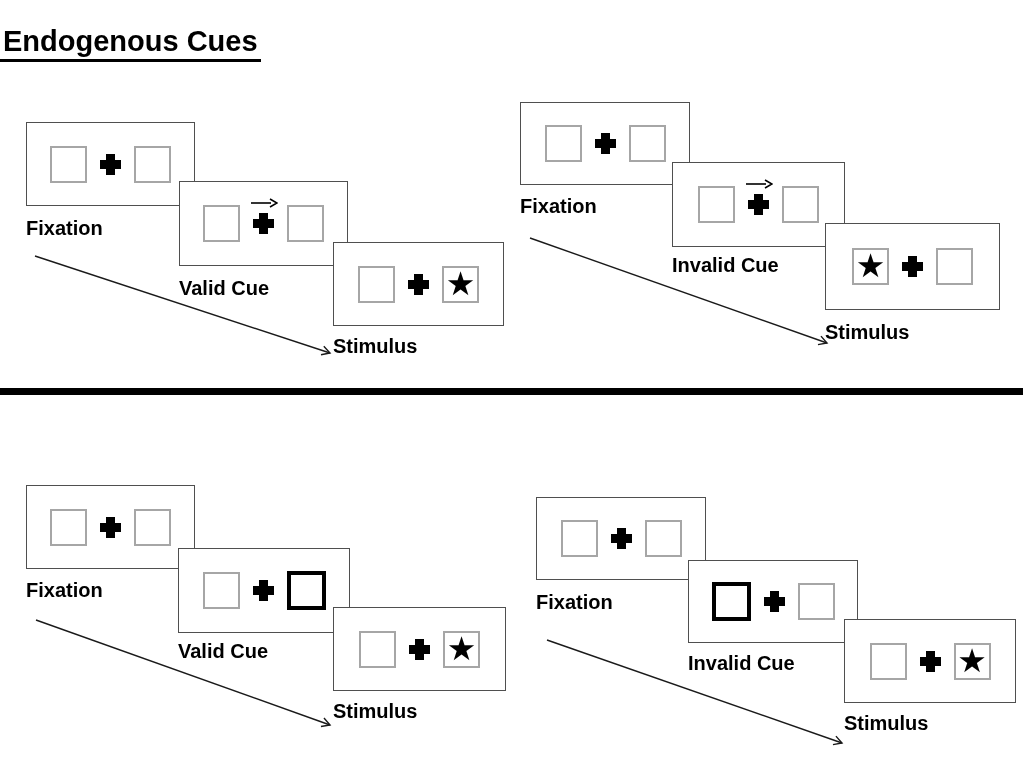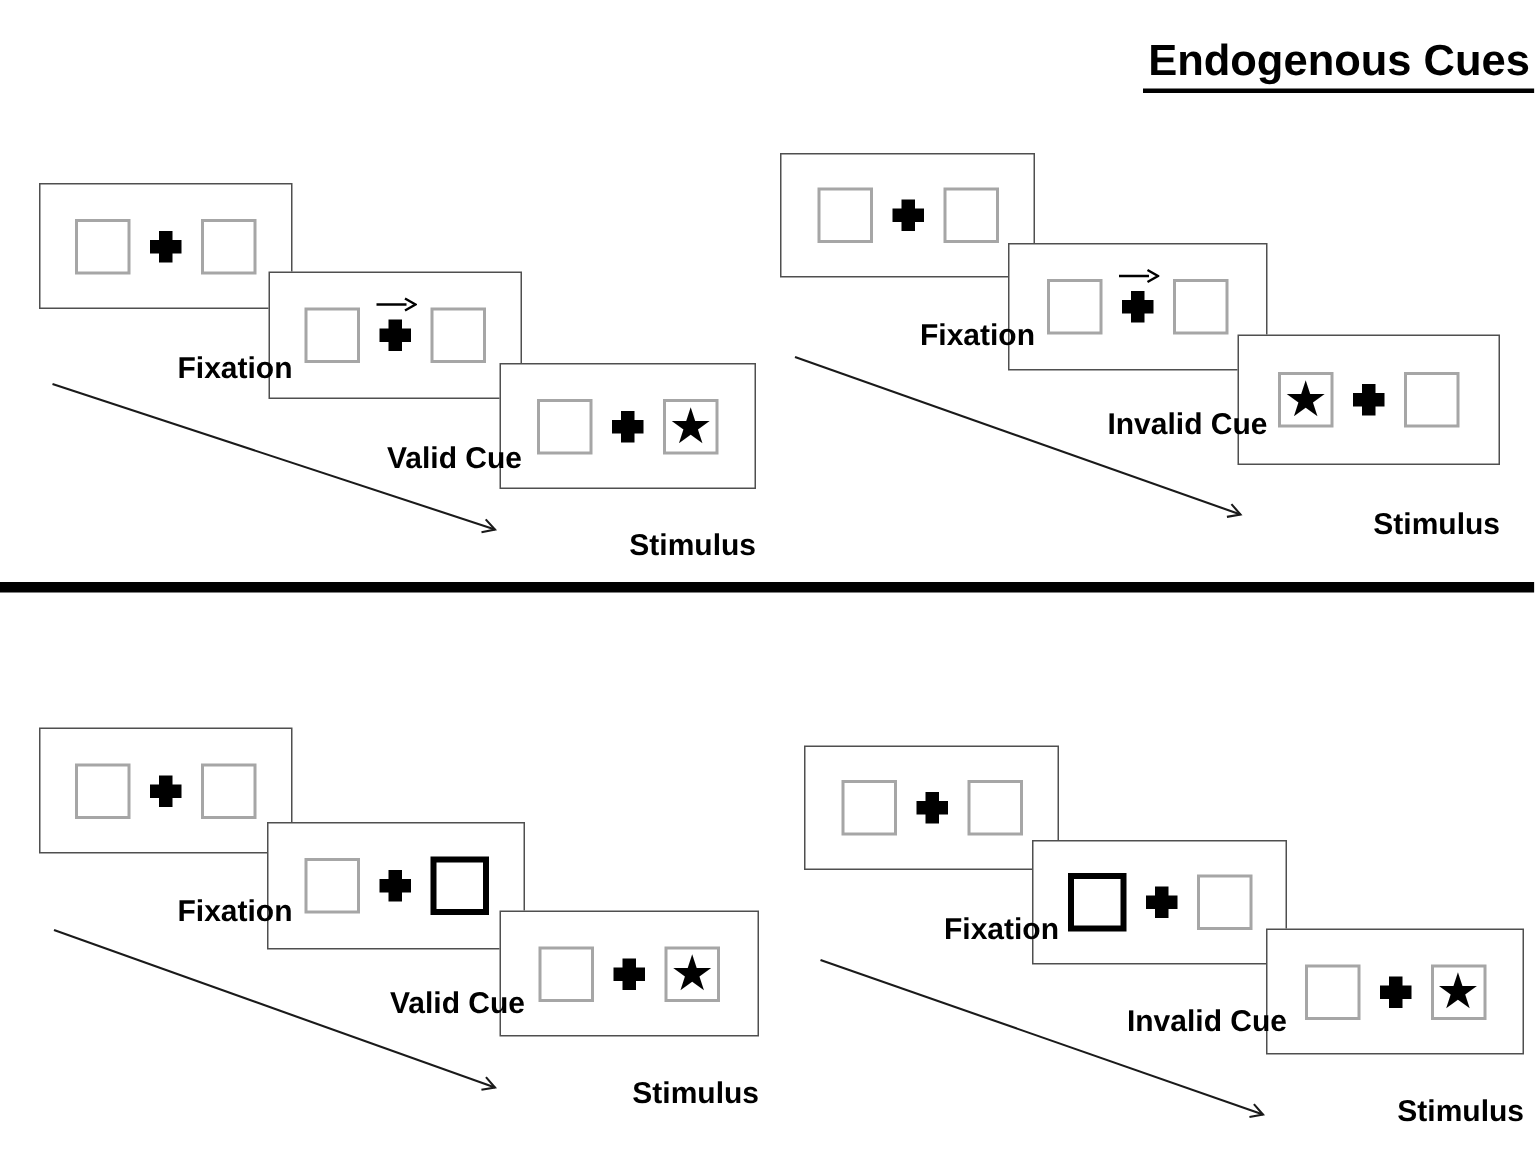--- a/index.html
+++ b/index.html
@@ -1,42 +1,42 @@
 <!DOCTYPE html>
 <html><head>
 <meta charset="utf-8">
 <style>
   html,body{margin:0;padding:0;background:#ffffff;}
   .canvas{
     position:relative;width:1023px;height:767px;background:#ffffff;overflow:hidden;
     font-family:"Liberation Sans",sans-serif;color:#000;
   }
   
-  .section-title{position:absolute;left:0;width:100%;text-align:right;
+  .section-title{position:absolute;left:0;width:100%;text-align:left;
     font-size:29px;font-weight:bold;line-height:1.15;}
   .section-title span{display:inline-block;border-bottom:3px solid #000;padding:0 3px 1px 3px;}
   #title-endogenous{top:25px;}
   #title-exogenous{top:419px;}
   
   .divider{position:absolute;left:0;top:388px;width:1023px;height:7px;background:#000;}
   
   .card{position:absolute;background:#fff;border:1px solid #4f4f4f;
     display:flex;align-items:center;justify-content:center;gap:13px;box-sizing:border-box;}
   .sq{width:37px;height:37px;border:2px solid #a6a6a6;background:#fff;box-sizing:border-box;
     display:flex;align-items:center;justify-content:center;}
   .sq.thick{border:4px solid #000;width:39px;height:39px;}
   .star{font-size:33px;line-height:1;color:#000;transform:translateY(-1px);}
   .center-col{position:relative;width:21px;height:21px;flex:0 0 auto;}
   .plus{position:absolute;left:0;top:0;width:21px;height:21px;}
   .plus::before{content:"";position:absolute;left:0;top:6px;width:21px;height:9px;background:#000;}
   .plus::after{content:"";position:absolute;left:6px;top:0;width:9px;height:21px;background:#000;}
   .cue-arrow{position:absolute;left:50%;transform:translateX(-50%);bottom:calc(100% + 5px);}
   .cue-arrow line,.cue-arrow path{stroke:#000;stroke-width:1.6;fill:none;}
   
-  .step-label{position:absolute;text-align:right;font-size:20px;font-weight:bold;line-height:1.1;margin-top:18px;}
+  .step-label{position:absolute;text-align:left;font-size:20px;font-weight:bold;line-height:1.1;}
   
   .overlay{position:absolute;left:0;top:0;pointer-events:none;}
   .overlay line{stroke:#1a1a1a;stroke-width:1.4;}
 
   
   #tl-c1{left:26px;top:122px;width:169px;height:84px;}
   #tl-c2{left:179px;top:181px;width:169px;height:85px;}
   #tl-c3{left:333px;top:242px;width:171px;height:84px;}
   #tl-l1{left:26px;top:217px;width:169px;}
   #tl-l2{left:179px;top:277px;width:169px;}

